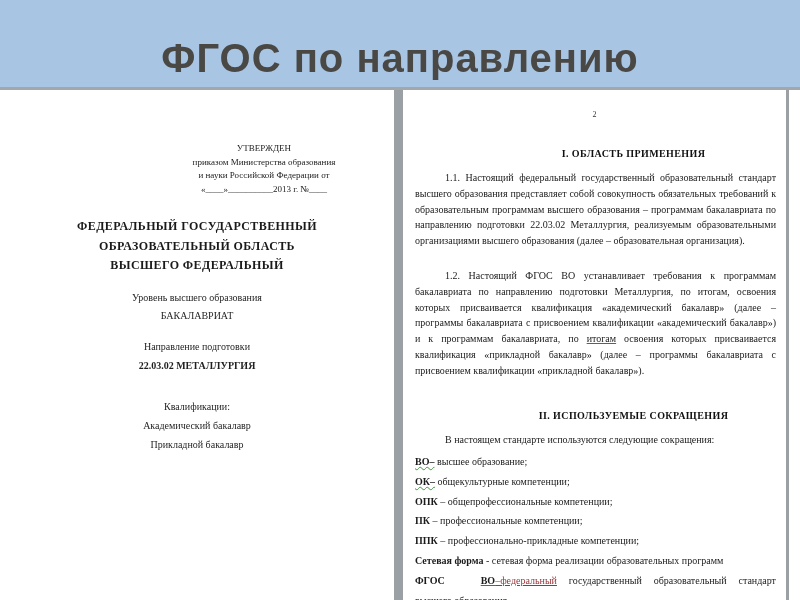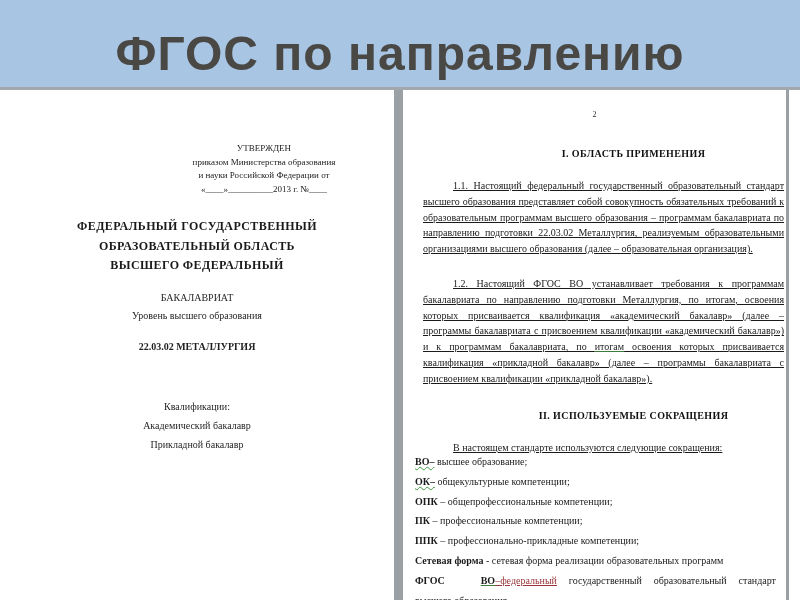--- a/index.html
+++ b/index.html
@@ -10,21 +10,21 @@
   
   .header{
     position:absolute;left:0;top:0;width:800px;height:87px;
     background:#a9c5e4;
     border-bottom:3px solid #a2a7ab;
     display:flex;align-items:flex-end;justify-content:center;
   }
   .header h1{
     margin:0 0 6px 0;
     font-family:"Liberation Sans", sans-serif;
-    font-size:48px;font-weight:bold;letter-spacing:1px;
+    font-size:40px;font-weight:bold;letter-spacing:1px;
     color:#4a4844;
   }
   
   .divider{
     position:absolute;left:394px;top:90px;width:9px;height:510px;
     background:#9ba0a4;
   }
   .right-edge{
     position:absolute;left:786px;top:90px;width:3px;height:510px;
     background:#9ba0a4;
@@ -48,22 +48,22 @@
   .lp-level{top:199px;line-height:18px;}
   .lp-dir{top:247px;line-height:19px;}
   .lp-qual{top:307px;line-height:19px;}
   .lp-bold{font-weight:bold;}
   .page-num{position:absolute;left:0;top:20px;width:100%;text-align:center;font-size:8px;color:#333;}
   .rp-h{position:absolute;left:0;width:100%;text-align:center;font-weight:bold;
         font-size:10px;letter-spacing:.4px;color:#111;padding-left:39px;}
   .rp-h1{top:58px;}
   .rp-h2{top:320px;}
   .rp-p{
-    position:absolute;left:12px;width:361px;margin:8px;
-    font-size:10px;line-height:15.8px;text-align:justify;text-indent:30px;color:#1b1b1b;text-decoration:underline;
+    position:absolute;left:12px;width:361px;margin:0;
+    font-size:10px;line-height:15.8px;text-align:justify;text-indent:30px;color:#1b1b1b;
   }
   .p11{top:80px;}
   .p12{top:178px;}
   .intro{top:342px;}
   .abbr-list{position:absolute;left:12px;top:362px;width:361px;font-size:10px;line-height:19.8px;color:#1b1b1b;}
   .abbr-row b{font-weight:bold;}
   .squiggle{
     text-decoration:underline;
     text-decoration-style:wavy;
     text-decoration-color:#3f9a3f;
@@ -108,25 +108,26 @@
       <div>«____»__________2013 г. №____</div>
     </div>
 
     <div class="doc-title">
       <div>ФЕДЕРАЛЬНЫЙ ГОСУДАРСТВЕННЫЙ</div>
       <div>ОБРАЗОВАТЕЛЬНЫЙ ОБЛАСТЬ</div>
       <div>ВЫСШЕГО ФЕДЕРАЛЬНЫЙ</div>
     </div>
 
     <div class="lp-block lp-level">
+      <div>Уровень высшего образования</div>
       <div>БАКАЛАВРИАТ</div>
-      <div>Уровень высшего образования</div>
     </div>
 
     <div class="lp-block lp-dir">
+      <div>Направление подготовки</div>
       <div class="lp-bold">22.03.02 МЕТАЛЛУРГИЯ</div>
     </div>
 
     <div class="lp-block lp-qual">
       <div>Квалификации:</div>
       <div>Академический бакалавр</div>
       <div>Прикладной бакалавр</div>
     </div>
 
   </div>

